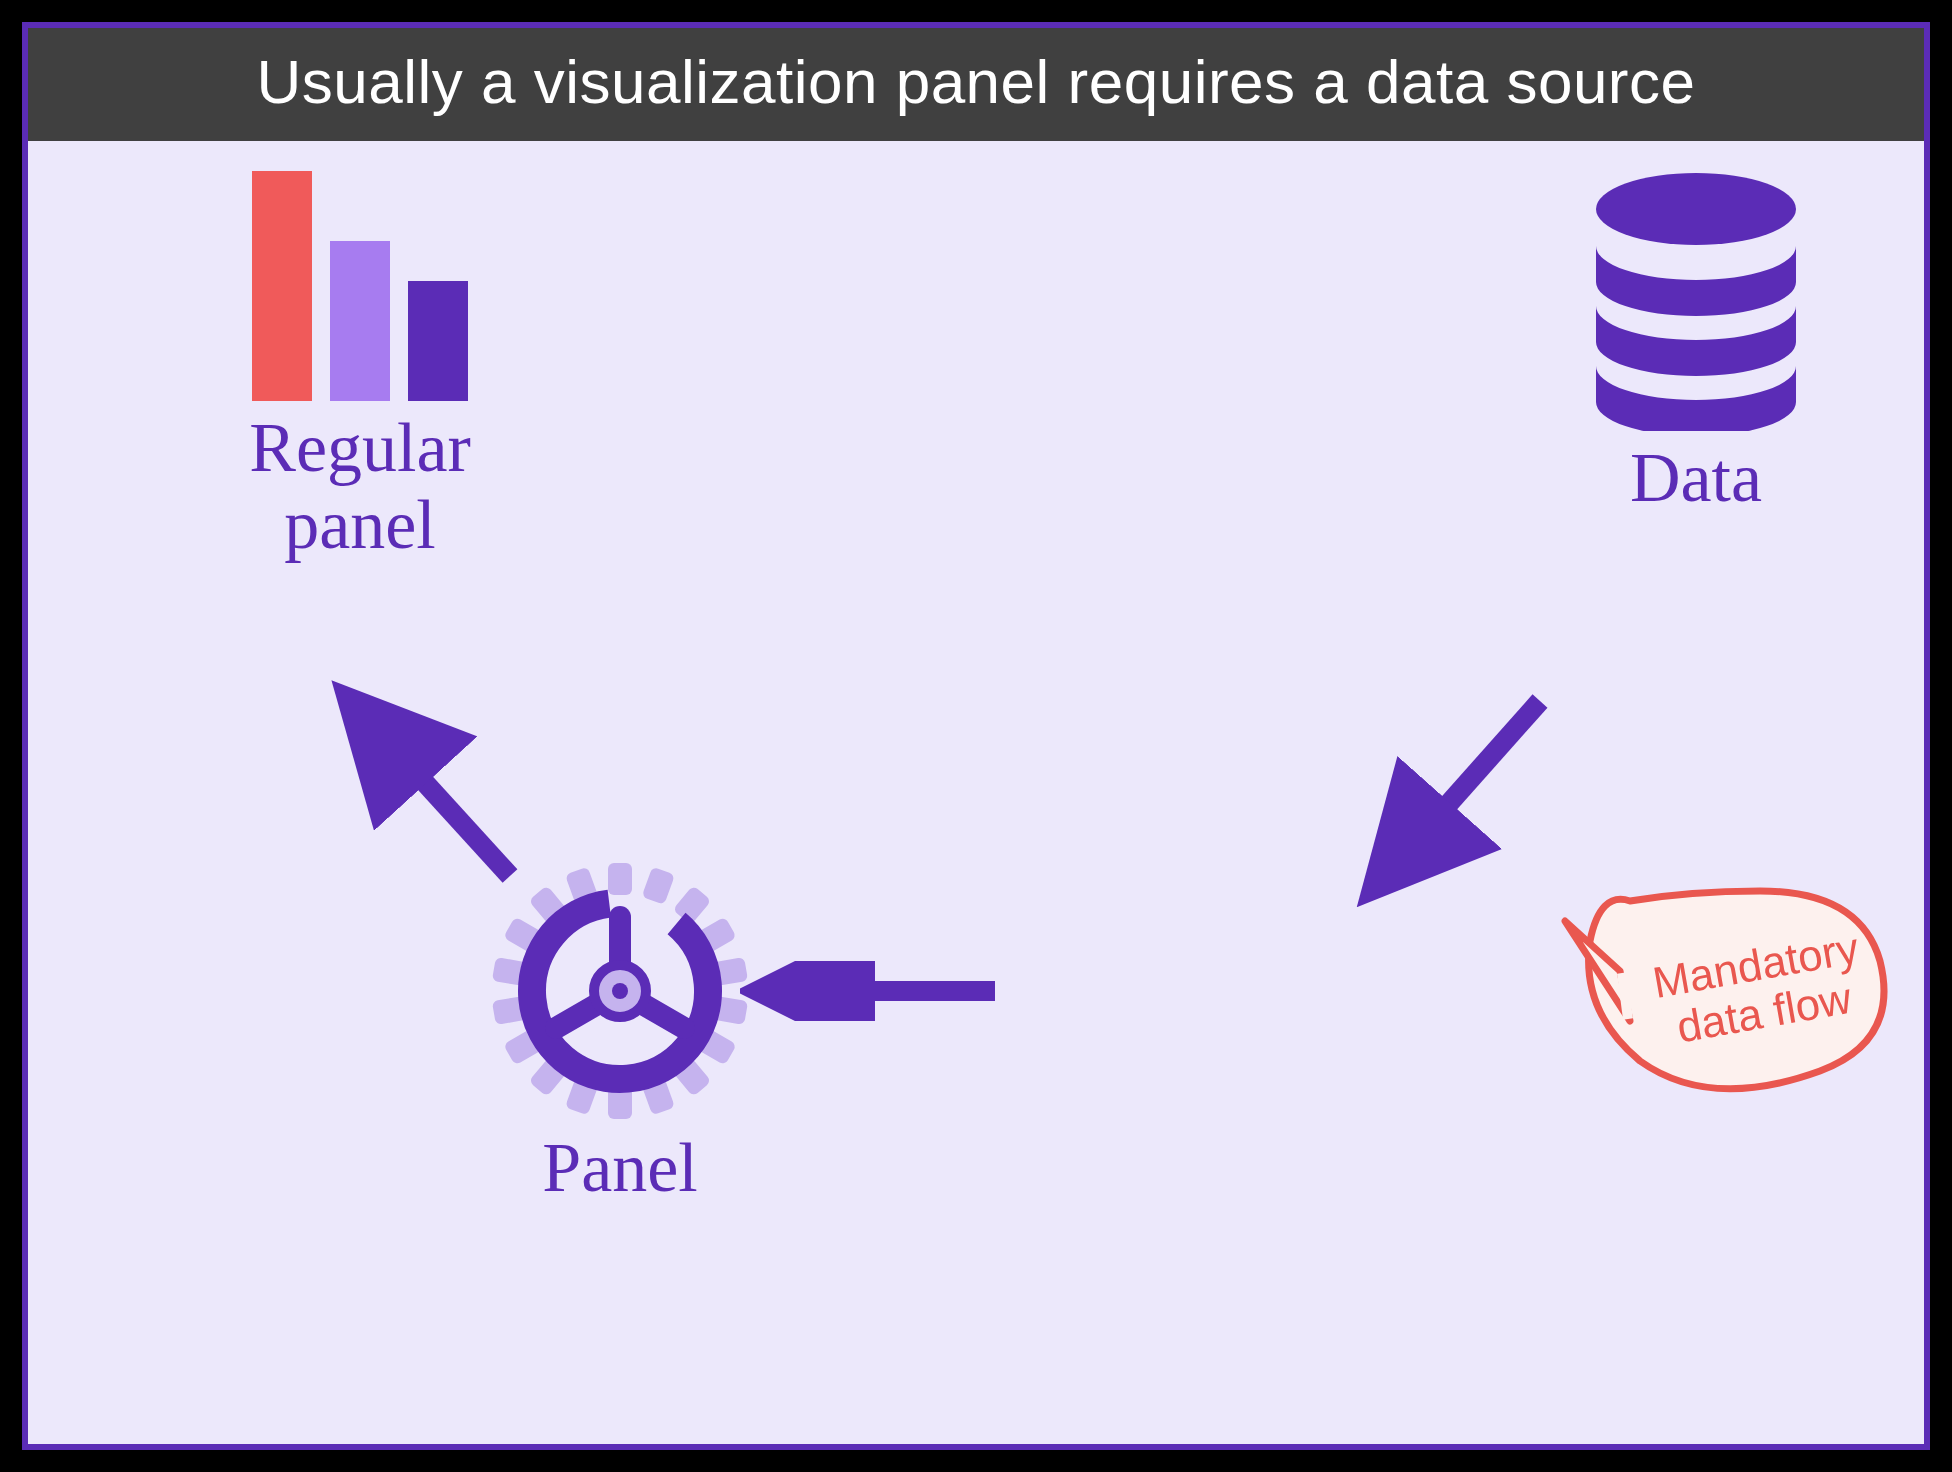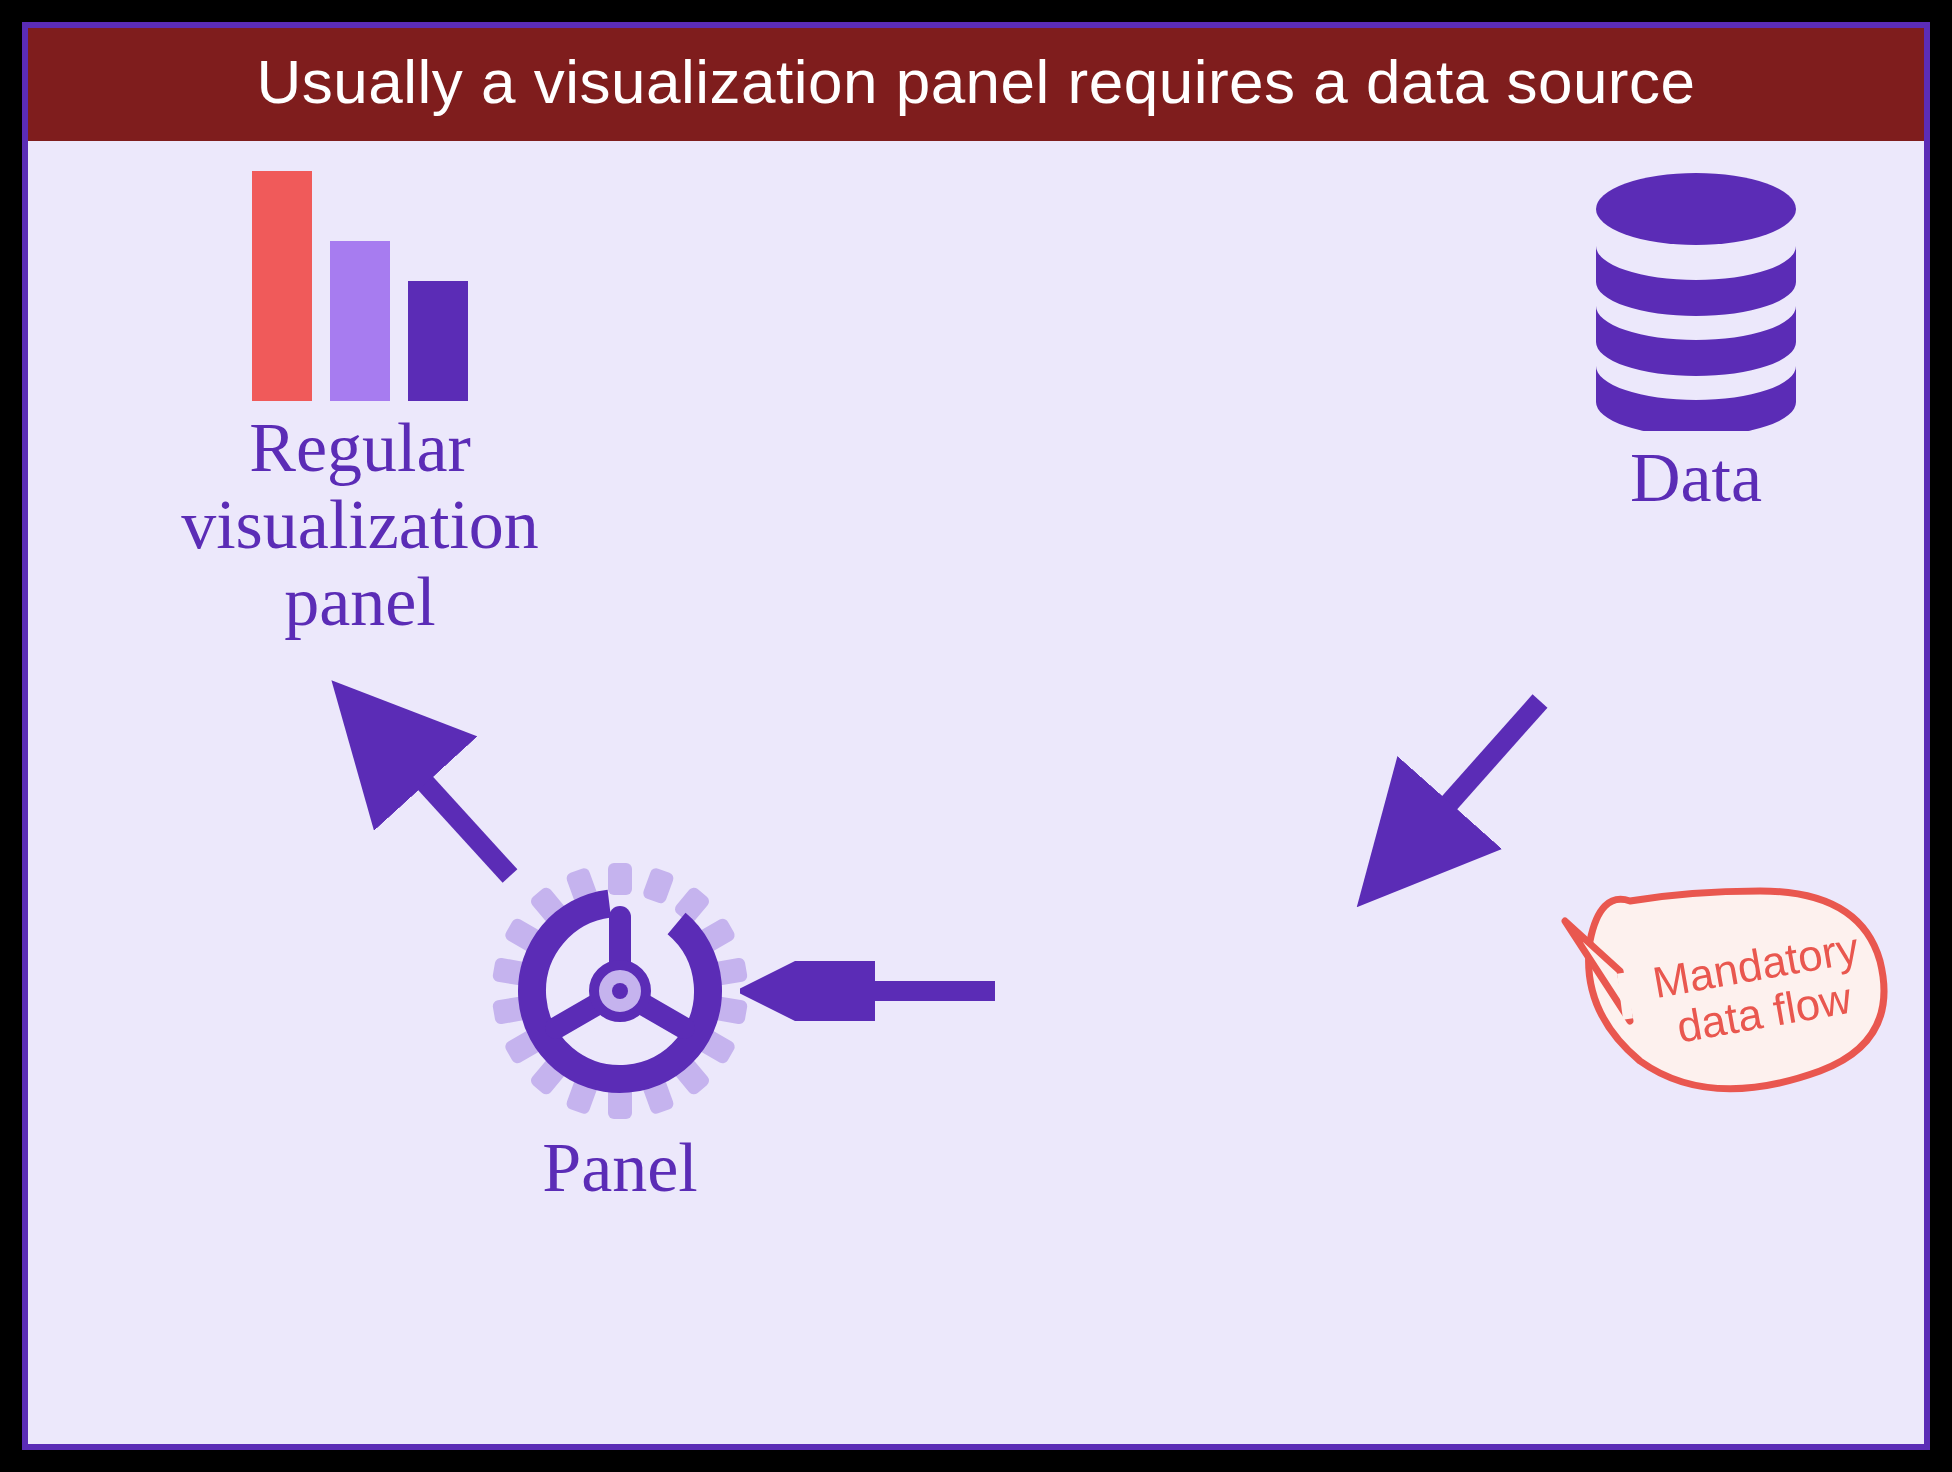--- a/index.html
+++ b/index.html
@@ -20,21 +20,21 @@
   }
   .panel {
     width: 100%;
     height: 100%;
     background: #ece8fb;
     border: 6px solid #5b2cb6;
     position: relative;
     overflow: hidden;
   }
   .title-bar {
-    background: #7f1d1d;
+    background: #404040;
     color: #fff;
     font-size: 62px;
     text-align: center;
     padding: 18px 10px 24px 10px;
     font-family: 'Trebuchet MS', 'Lucida Sans', sans-serif;
     letter-spacing: 0.5px;
   }
   .canvas {
     position: relative;
     width: 100%;
@@ -87,21 +87,20 @@
     <div class="canvas">
 
       <div class="node" style="left:60px; top:30px; width:480px;">
         <div class="bars">
           <div class="bar red"></div>
           <div class="bar lilac"></div>
           <div class="bar purple"></div>
         </div>
         <div class="node-label">
           <div>Regular</div>
-          <div>visualization</div>
           <div>panel</div>
         </div>
       </div>
 
       <div class="node" style="right:80px; top:30px; width:360px;">
         <svg width="230" height="260" viewBox="0 0 230 260" style="display:block;margin:0 auto;">
           <ellipse cx="115" cy="38" rx="100" ry="36" fill="#5b2cb6"></ellipse>
           <path d="M15 75 a100 34 0 0 0 200 0 v36 a100 34 0 0 1 -200 0 z" fill="#5b2cb6"></path>
           <path d="M15 135 a100 34 0 0 0 200 0 v36 a100 34 0 0 1 -200 0 z" fill="#5b2cb6"></path>
           <path d="M15 195 a100 34 0 0 0 200 0 v36 a100 34 0 0 1 -200 0 z" fill="#5b2cb6"></path>

